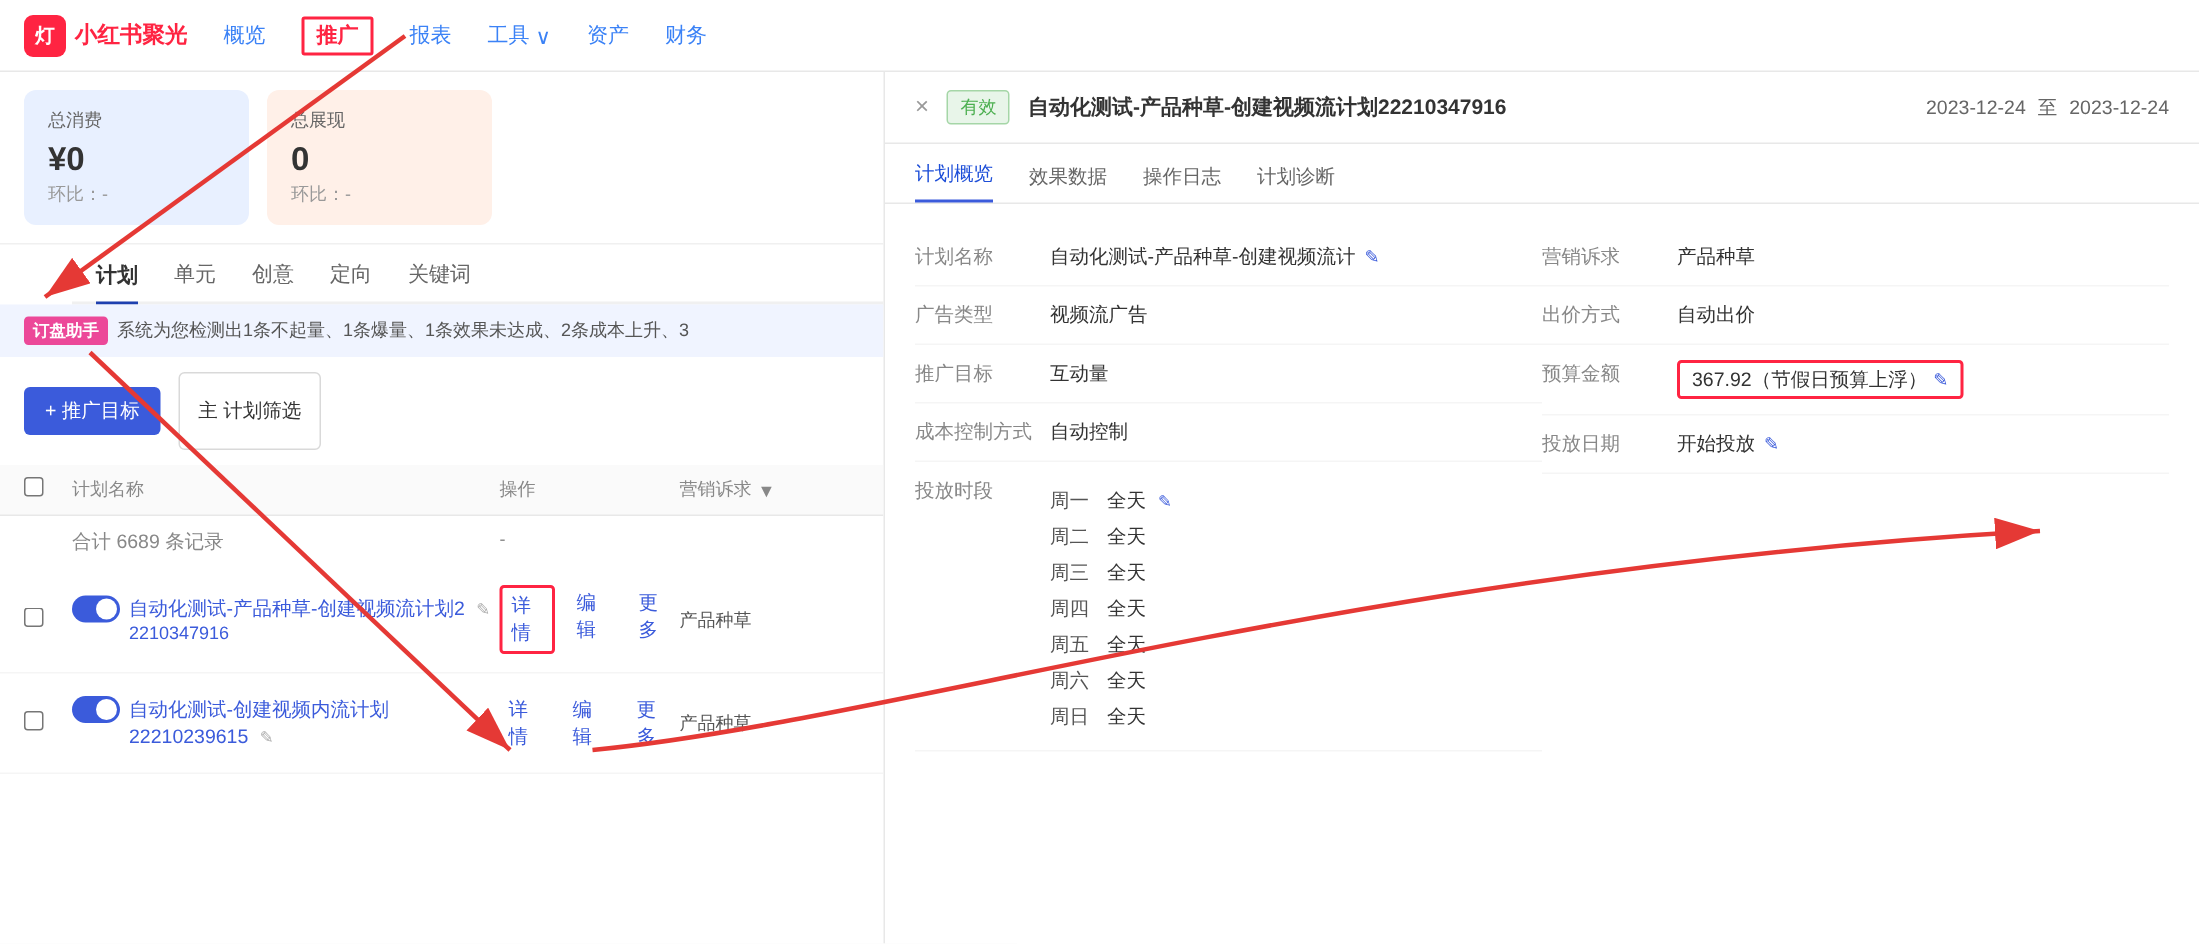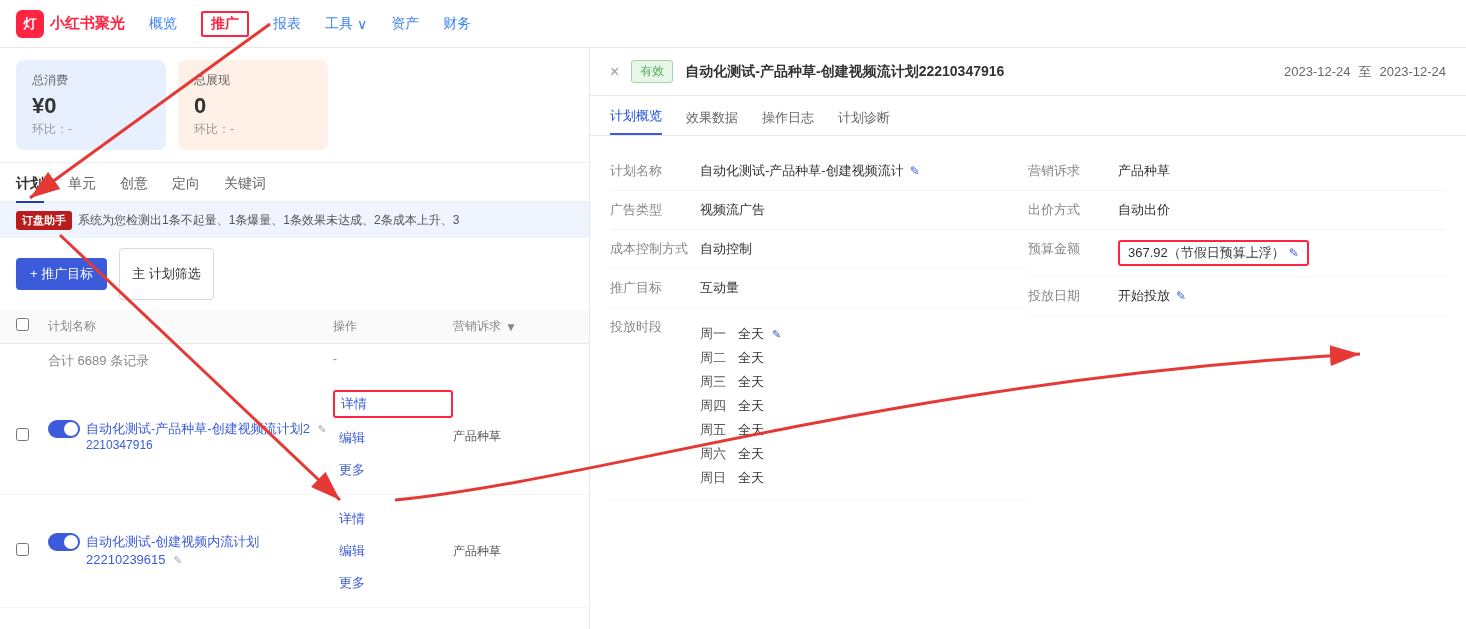--- a/index.html
+++ b/index.html
@@ -26,27 +26,27 @@
     
     .stats-row { display: flex; gap: 0; padding: 12px 16px; border-bottom: 1px solid #f0f0f0; }
     .stat-card { padding: 12px 16px; border-radius: 8px; min-width: 150px; }
     .stat-card.blue { background: #e8f0ff; margin-right: 12px; }
     .stat-card.peach { background: #fff0e8; }
     .stat-label { font-size: 12px; color: #666; margin-bottom: 4px; }
     .stat-value { font-size: 22px; font-weight: 700; color: #333; margin-bottom: 2px; }
     .stat-compare { font-size: 12px; color: #999; }
 
     
-    .tab-row { display: flex; align-items: flex-start; gap: 24px; padding: 0 16px; border-bottom: 2px solid #f0f0f0; height: 40px; flex-shrink: 0; }
+    .tab-row { display: flex; align-items: center; gap: 24px; padding: 0 16px; border-bottom: 2px solid #f0f0f0; height: 40px; flex-shrink: 0; margin-left: 48px; }
     .tab-item { font-size: 14px; color: #666; cursor: pointer; height: 40px; line-height: 40px; }
     .tab-item.active { color: #333; font-weight: 600; border-bottom: 2px solid #1e40af; margin-bottom: -2px; }
 
     
     .alert-bar { background: #f0f4ff; padding: 8px 16px; font-size: 12px; color: #555; display: flex; align-items: center; gap: 6px; flex-shrink: 0; }
-    .alert-badge { background: #b91c1c; color: #fff; padding: 2px 6px; border-radius: 3px; font-size: 11px; font-weight: 600; }
+    .alert-badge { background: #ec4899; color: #fff; padding: 2px 6px; border-radius: 3px; font-size: 11px; font-weight: 600; }
 
     
     .action-row { display: flex; align-items: center; gap: 12px; padding: 10px 16px; flex-shrink: 0; }
     .btn-new { background: #3b5bdb; color: #fff; border: none; border-radius: 4px; padding: 7px 14px; font-size: 13px; cursor: pointer; display: flex; align-items: center; gap: 4px; }
     .btn-filter { background: #fff; color: #333; border: 1px solid #d9d9d9; border-radius: 4px; padding: 16px 12px; font-size: 13px; cursor: pointer; }
 
     
     .table-area { flex: 1; overflow-y: auto; }
     .table-header { display: grid; grid-template-columns: 32px 1fr 120px 120px; padding: 8px 16px; background: #fafafa; border-bottom: 1px solid #e8e8e8; font-size: 12px; color: #888; font-weight: 500; }
     .table-header .col-ops { display: flex; align-items: center; gap: 4px; }
@@ -57,21 +57,21 @@
 
     .table-row-item { display: grid; grid-template-columns: 32px 1fr 120px 120px; padding: 12px 16px; border-bottom: 1px solid #f5f5f5; align-items: center; }
 
     .plan-name-link { color: #3b5bdb; font-size: 13px; line-height: 1.4; cursor: pointer; }
     .plan-name-edit { color: #aaa; margin-left: 4px; cursor: pointer; font-size: 11px; }
     .plan-id { color: #3b5bdb; font-size: 12px; }
     .plan-name-cell { display: flex; align-items: flex-start; gap: 6px; }
     .toggle { width: 32px; height: 18px; background: #3b5bdb; border-radius: 9px; display: flex; align-items: center; padding: 2px; cursor: pointer; flex-shrink: 0; }
     .toggle-knob { width: 14px; height: 14px; background: #fff; border-radius: 50%; margin-left: auto; }
 
-    .ops-btns { display: flex; gap: 8px; font-size: 13px; flex-direction: column; }
+    .ops-btns { display: flex; gap: 8px; font-size: 13px; }
     .ops-btn { color: #3b5bdb; cursor: pointer; padding: 3px 6px; }
     .ops-btn.highlighted { border: 2px solid #ff2442; border-radius: 3px; color: #3b5bdb; }
     .mkt-tag { color: #555; font-size: 12px; }
 
     
     .right-panel { flex: 1; background: #fff; display: flex; flex-direction: column; overflow: hidden; }
 
     
     .panel-header { display: flex; align-items: center; gap: 12px; padding: 12px 20px; border-bottom: 1px solid #e8e8e8; flex-shrink: 0; }
     .close-btn { color: #999; cursor: pointer; font-size: 16px; }
@@ -276,27 +276,27 @@
                 <span class="edit-icon">✎</span>
               </span>
             </div>
 
             <div class="setting-row">
               <span class="setting-label">广告类型</span>
               <span class="setting-value">视频流广告</span>
             </div>
 
             <div class="setting-row">
+              <span class="setting-label">推广目标</span>
+              <span class="setting-value">互动量</span>
+            </div>
+
+            <div class="setting-row">
               <span class="setting-label">成本控制方式</span>
               <span class="setting-value">自动控制</span>
-            </div>
-
-            <div class="setting-row">
-              <span class="setting-label">推广目标</span>
-              <span class="setting-value">互动量</span>
             </div>
 
 
             <div class="setting-row" style="align-items:flex-start;">
               <span class="setting-label">投放时段</span>
               <div class="time-schedule">
                 <div class="time-row">
                   <span class="time-day">周一</span>
                   <span class="time-val">全天</span>
                   <span class="time-edit">✎</span>

